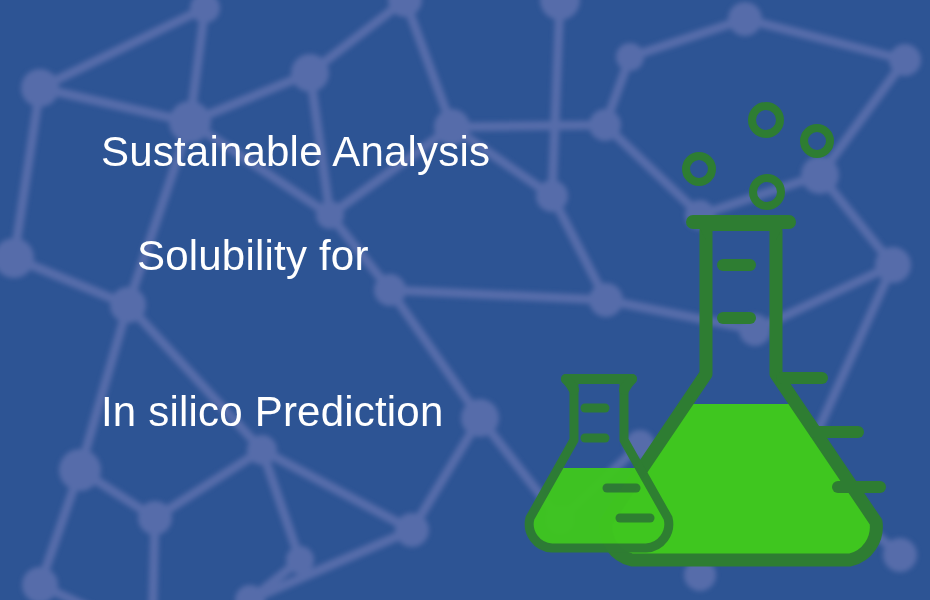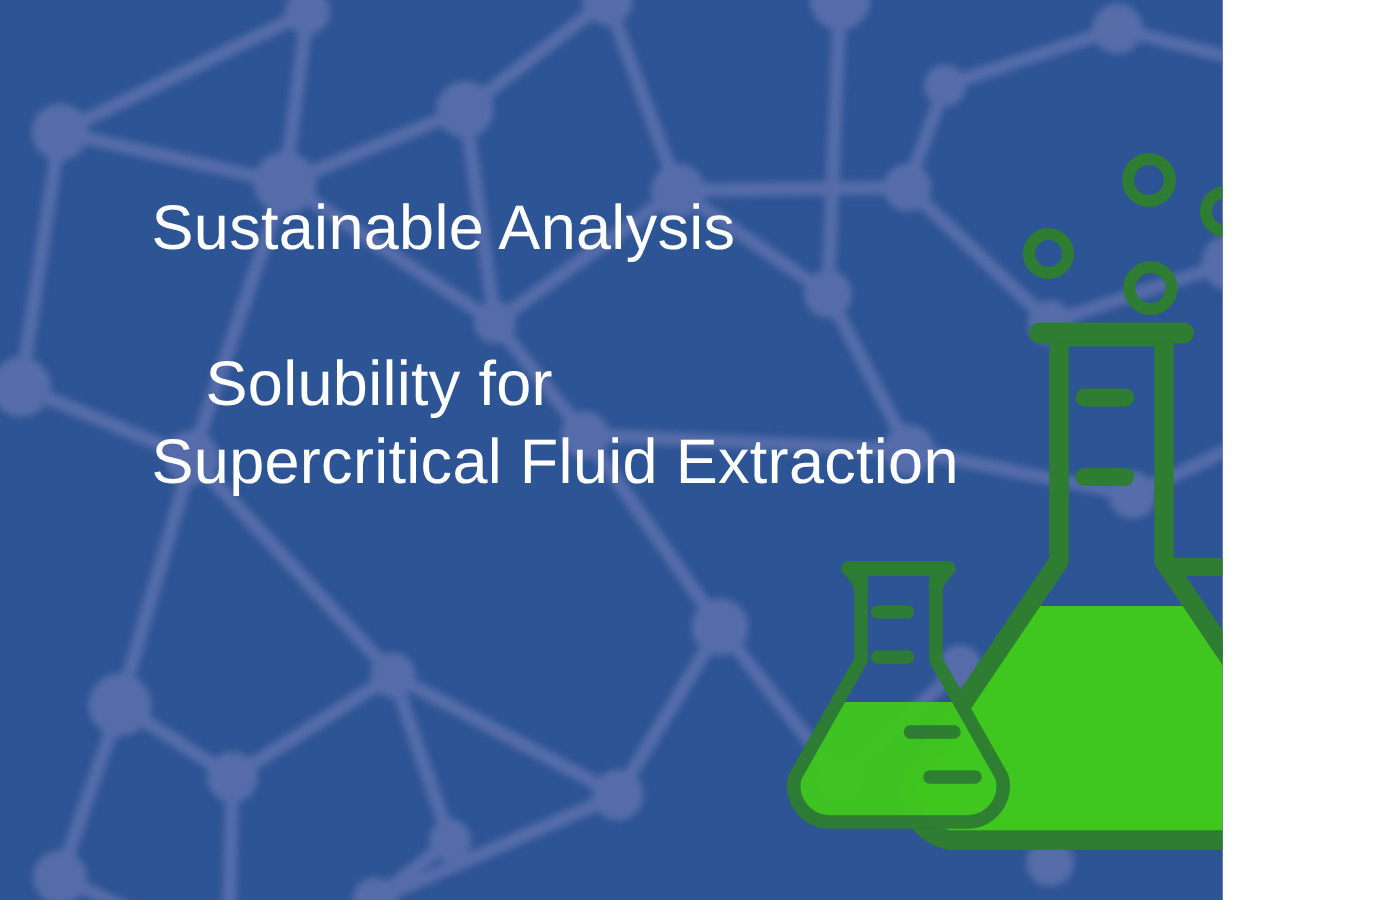--- a/index.html
+++ b/index.html
@@ -7,21 +7,21 @@
     margin: 0;
     padding: 0;
     background: #ffffff;
   }
   body {
     font-family: "Liberation Sans", sans-serif;
   }
 
   #slide {
     position: relative;
-    width: 815px;
+    width: 930px;
     height: 600px;
     overflow: hidden;
     background: #2d5494;
   }
 
   
   #bg-network {
     position: absolute;
     inset: 0;
     width: 930px;
@@ -271,16 +271,16 @@
           <line x1="87" y1="398" x2="116" y2="398"></line>
           <line x1="100" y1="428" x2="130" y2="428"></line>
         </g>
       </g>
     </svg>
   </div>
 
   <div id="text-block">
     <div class="headline" id="kicker">Sustainable Analysis</div>
     <div class="headline" id="title-l1">Solubility for</div>
-    <div class="headline" id="title-l2">Supercritical Fluid Extraction</div>
+    <div class="headline" id="subline">In silico Prediction</div>
   </div>
 
 </div>
 
 </body></html>

